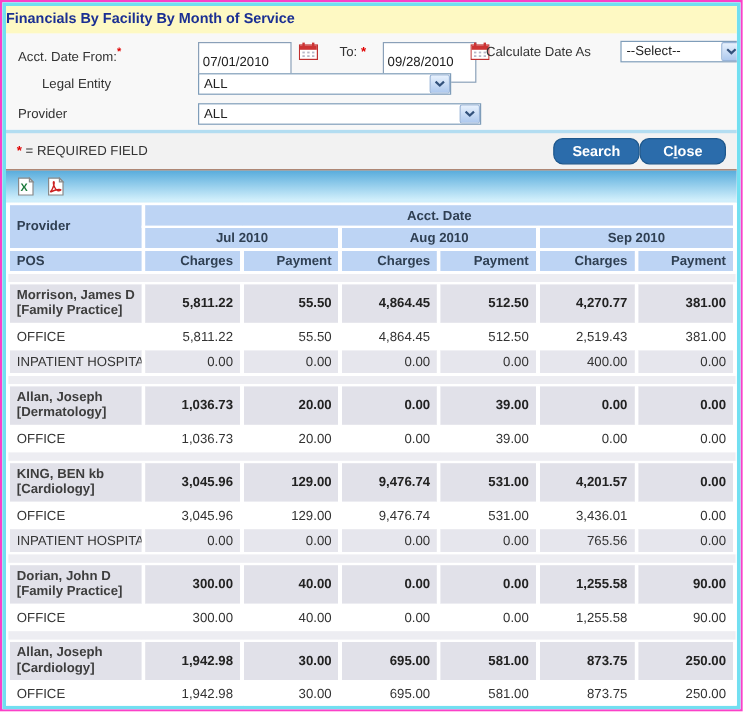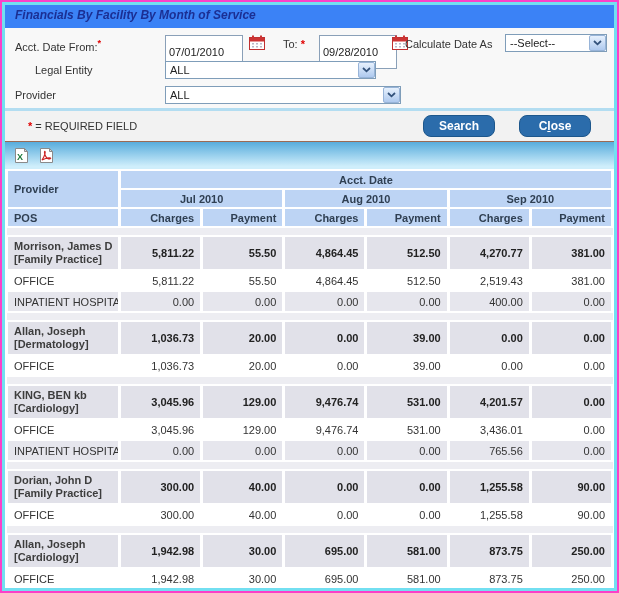--- a/index.html
+++ b/index.html
@@ -1,44 +1,44 @@
 <!DOCTYPE html>
 <html><head>
 <meta charset="utf-8">
 <style>
   html,body{margin:0;padding:0;width:619px;height:593px;overflow:hidden;
     font-family:"Liberation Sans", sans-serif;font-size:11px;color:#333;}
   .window{box-sizing:border-box;width:619px;height:593px;border:2px solid #fb40c8;}
   .inner{box-sizing:border-box;width:100%;height:100%;border:3px solid #72dff1;background:#fff;overflow:hidden;}
 
   
-  .title-bar{height:20px;background:#3b82f6;padding:3px 0 0 10px;font-style:italic;}
+  .title-bar{height:20px;background:#fef9c3;padding:3px 0 0 0;}
   .title-bar .title{color:#1b2f93;font-weight:bold;font-size:12px;}
   .params-bar{height:16px;background:linear-gradient(180deg,#b9e4f6 0%,#7fc4e6 100%);
     padding:2px 0 0 7px;border-top:1px solid #e8e8e8;}
   .params-bar .ptitle{color:#274b8d;font-weight:bold;font-size:11px;}
 
   
   .form-area{position:relative;height:80px;background:#f8f8f8;}
   .f-label{position:absolute;color:#333;}
   .req-star{color:#e00000;font-weight:bold;}
   .date-input{position:absolute;box-sizing:border-box;width:78px;height:34px;border:1px solid #8aa0b8;
     background:#fff;font-family:"Liberation Sans",sans-serif;font-size:11px;padding:1px 3px;color:#222;}
   .cal-btn{position:absolute;width:17px;height:16px;background:none;border:none;padding:0;cursor:pointer;}
   .xp-select{position:absolute;box-sizing:border-box;height:18px;border:1px solid #7f9db9;background:#fff;
     display:flex;align-items:center;justify-content:space-between;cursor:pointer;}
   .sel-val{padding-left:4px;color:#222;}
   .sel-arrow{box-sizing:border-box;width:17px;height:16px;margin:0;display:flex;align-items:center;justify-content:center;
     background:linear-gradient(180deg,#e7f1fd,#aec9ee);border:1px solid #98b4d8;border-radius:2px;}
 
   
   .required-bar{height:30px;background:#f2f2f2;border-top:3px solid #b3ddf1;
-    display:flex;align-items:center;justify-content:space-between;padding:0 23px;}
+    display:flex;align-items:center;justify-content:space-between;padding:0 9px;}
   .req-note{color:#333;}
-  .btn-row{display:flex;gap:24px;justify-content:flex-end;}
+  .btn-row{display:flex;gap:0;justify-content:flex-end;}
   .blue-btn{min-width:72px;height:22px;background:#2b6cab;border:1px solid #1d5档a;border:1px solid #1d578c;
     border-radius:8px;color:#fff;font-weight:bold;font-size:12px;font-family:"Liberation Sans",sans-serif;
     cursor:pointer;padding:0 12px;}
   .blue-btn .key{text-decoration:underline;}
 
   
   .toolbar{height:27px;background:linear-gradient(180deg,#58acdc 0%,#cfeefb 90%);
     border-top:1px solid #9b6a54;display:flex;align-items:center;gap:7px;padding-left:7px;}
   .tool-icon{width:18px;height:18px;background:none;border:none;padding:0;cursor:pointer;display:flex;align-items:center;justify-content:center;}
 
@@ -102,21 +102,21 @@
               <rect x="3" y="8" width="2" height="1.5"></rect>
               <rect x="7" y="8" width="2" height="1.5"></rect>
               <rect x="11" y="8" width="2" height="1.5"></rect>
               <rect x="3" y="11" width="2" height="1.5"></rect>
               <rect x="7" y="11" width="2" height="1.5"></rect>
               <rect x="11" y="11" width="2" height="1.5"></rect>
             </g>
         </svg>
       </button>
       <span class="f-label" style="left:400px;top:10px;">Calculate Date As</span>
-      <div class="xp-select" style="left:500px;top:6px;width:102px;">
+      <div class="xp-select" style="left:512px;top:6px;width:102px;">
         <span class="sel-val">--Select--</span>
         <span class="sel-arrow">
           <svg width="9" height="6" viewBox="0 0 9 6">
               <path d="M1 1 L4.5 4.3 L8 1" stroke="#33527b" stroke-width="1.8" fill="none"></path>
             </svg>
         </span>
       </div>
 
       <span class="f-label" style="left:10px;top:36px;margin-left:20px;">Legal Entity</span>
       <div class="xp-select" style="left:160px;top:33px;width:211px;">

